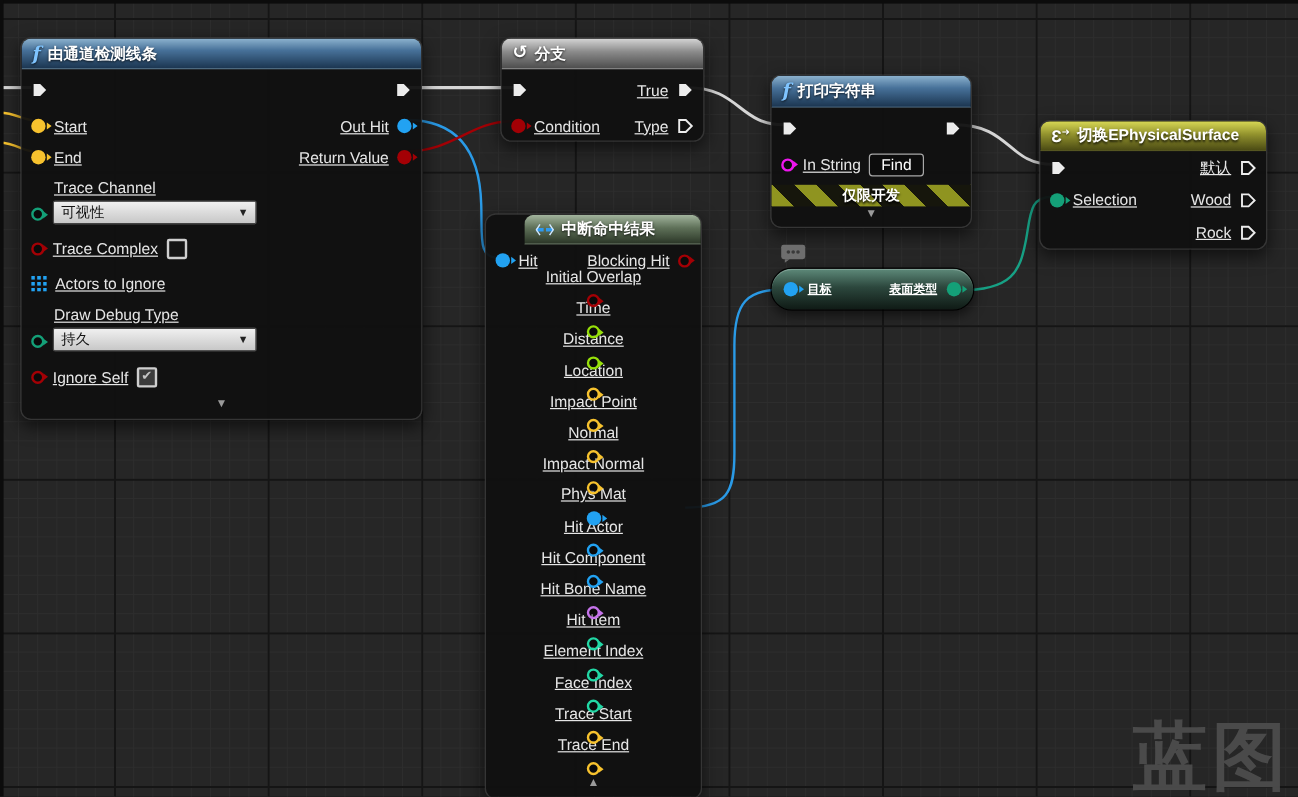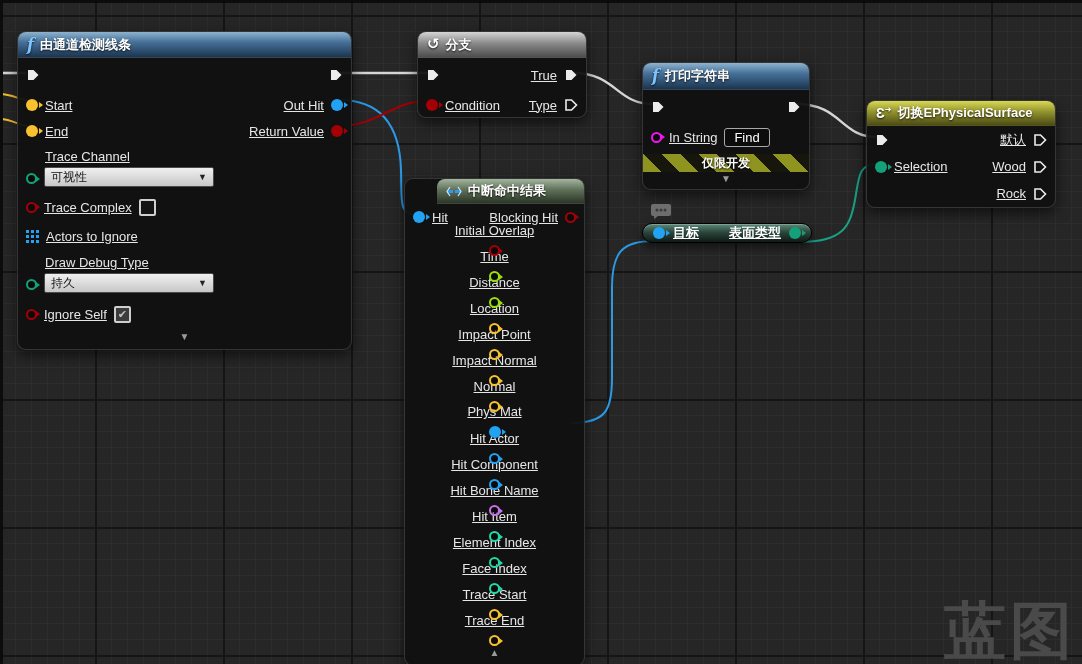--- a/index.html
+++ b/index.html
@@ -88,25 +88,25 @@
     border:1px solid #a8a8a8;border-radius:3px;padding:1px 9px;color:#fff;font-size:13px;
     background:rgba(0,0,0,.25);
   }
   .devstripe{
     height:18px;margin-top:4px;display:flex;align-items:center;justify-content:center;
     background:repeating-linear-gradient(45deg,#8f9420 0 13px,#16160c 13px 26px);
     color:#fff;font-size:12px;font-weight:bold;text-shadow:0 1px 2px #000;
   }
 
   .purenode{
-    position:absolute;height:20px;border-radius:19px;
+    position:absolute;height:36px;border-radius:19px;
     background:linear-gradient(180deg,#5e8a7a 0%,#2c473d 45%,#0f1a15 100%);
     border:1px solid #000;box-shadow:inset 0 1px 0 rgba(255,255,255,.22),0 4px 10px rgba(0,0,0,.55);
     display:flex;align-items:center;gap:8px;padding:0 10px;box-sizing:border-box;
-    color:#fff;font-weight:bold;font-size:13px;
+    color:#fff;font-weight:bold;font-size:10px;
   }
   .bubble{position:absolute;}
 
   .watermark{
     position:absolute;right:6px;bottom:2px;font-size:62px;font-weight:bold;
     color:#4c4c4c;letter-spacing:4px;opacity:.95;line-height:1;
     font-family:"DejaVu Sans",sans-serif;
   }
 </style>
 </head>
@@ -259,25 +259,25 @@
       </div>
     <div class="row r-out">
         <span class="lbl">Location</span>
         <i class="pin hollow t-vector"></i>
       </div>
     <div class="row r-out">
         <span class="lbl">Impact Point</span>
         <i class="pin hollow t-vector"></i>
       </div>
     <div class="row r-out">
+        <span class="lbl">Normal</span>
+        <i class="pin hollow t-vector"></i>
+      </div>
+    <div class="row r-out">
         <span class="lbl">Impact Normal</span>
-        <i class="pin hollow t-vector"></i>
-      </div>
-    <div class="row r-out">
-        <span class="lbl">Normal</span>
         <i class="pin hollow t-vector"></i>
       </div>
     <div class="row r-out">
         <span class="lbl">Phys Mat</span>
         <i class="pin filled t-object"></i>
       </div>
     <div class="row r-out">
         <span class="lbl">Hit Actor</span>
         <i class="pin hollow t-object"></i>
       </div>

